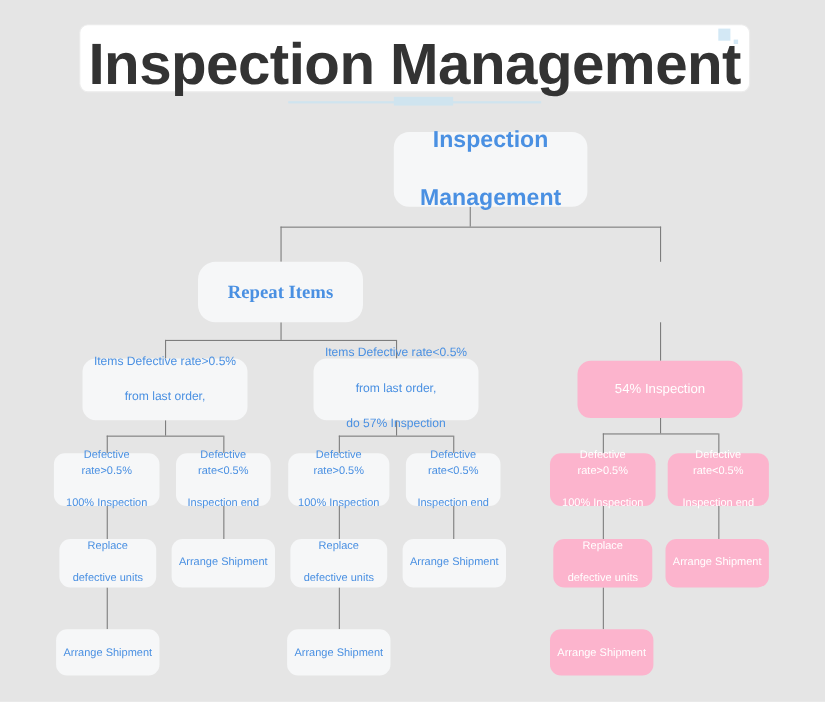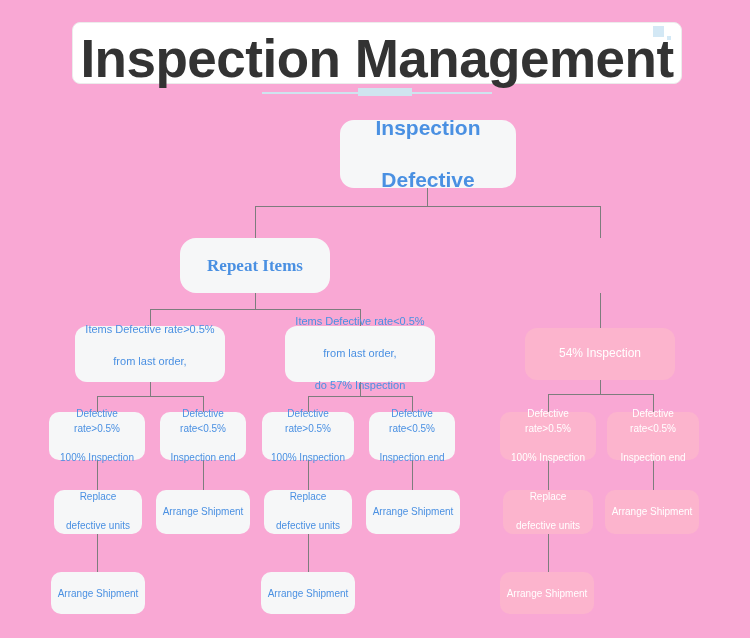--- a/index.html
+++ b/index.html
@@ -11,21 +11,21 @@
     font-family: "Liberation Sans", sans-serif;
     overflow: hidden;
     position: relative;
   }
 
   #stage {
     position: absolute;
     left: 0; top: 0;
     width: 750px;
     height: 638px;
-    background: #f9a8d4;
+    background: #e5e5e5;
   }
 
   
   .title-card {
     position: absolute;
     left: 72px;
     top: 22px;
     width: 610px;
     height: 62px;
     border: 1px solid #ececec;
@@ -96,21 +96,21 @@
     text-align: center;
     border-radius: 12px;
     padding: 2px 6px;
   }
   .node span { display: block; width: 100%; }
 
   .blue  { background: #f6f7f8; color: #4a90e2; }
   .pink  { background: #fcb4cd; color: #ffffff; }
 
   .n-root {
-    left: 340px; top: 120px; width: 176px; height: 68px;
+    left: 358px; top: 120px; width: 176px; height: 68px;
     border-radius: 14px;
     font-size: 21px; font-weight: 700; line-height: 1.25;
   }
   .n-l2 {
     top: 238px; height: 55px;
     border-radius: 16px;
     font-size: 17px; font-weight: 700; font-family: Liberation Serif, serif;
   }
   .n-repeat { left: 180px; width: 150px; }
   .n-new    { left: 525px; width: 150px; }
@@ -203,21 +203,21 @@
   <div class="ln v" style="left:548px; top:460px; height:30px;"></div>
   <div class="ln v" style="left:653px; top:460px; height:30px;"></div>
 
   <div class="ln v" style="left:97px;  top:534px; height:38px;"></div>
   <div class="ln v" style="left:308px; top:534px; height:38px;"></div>
   <div class="ln v" style="left:548px; top:534px; height:38px;"></div>
 
   <div class="node blue n-root">
     <span>
       <span>Inspection</span><br>
-      <span>Defective</span>
+      <span>Management</span>
     </span>
   </div>
 
   <div class="node blue n-l2 n-repeat">
     <span>Repeat Items</span>
   </div>
 
   <div class="node blue n-l3 n-l3a">
     <span>
       <span>Items Defective rate&gt;0.5%</span><br>

